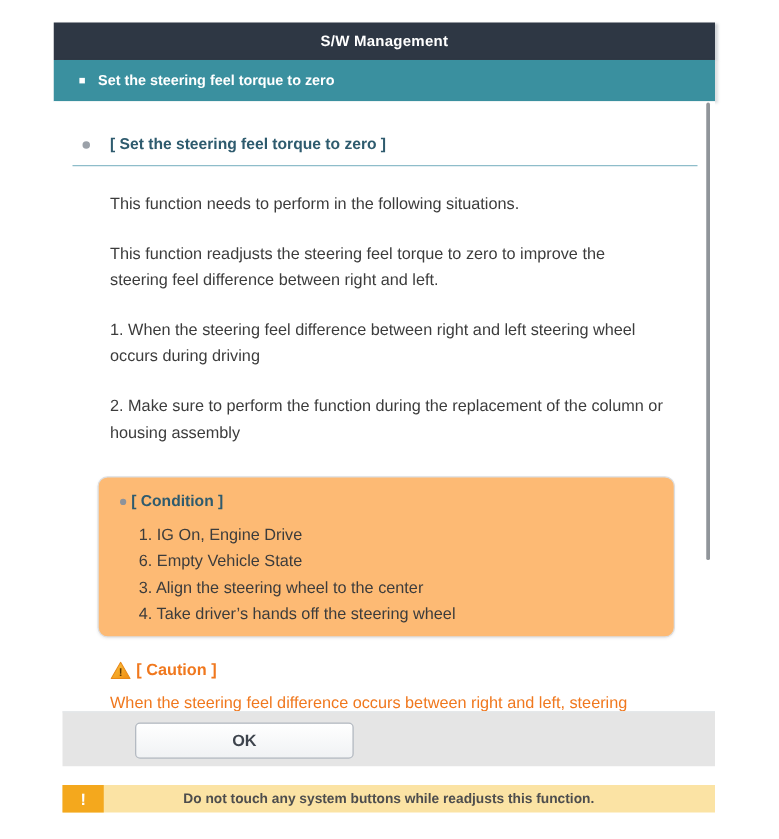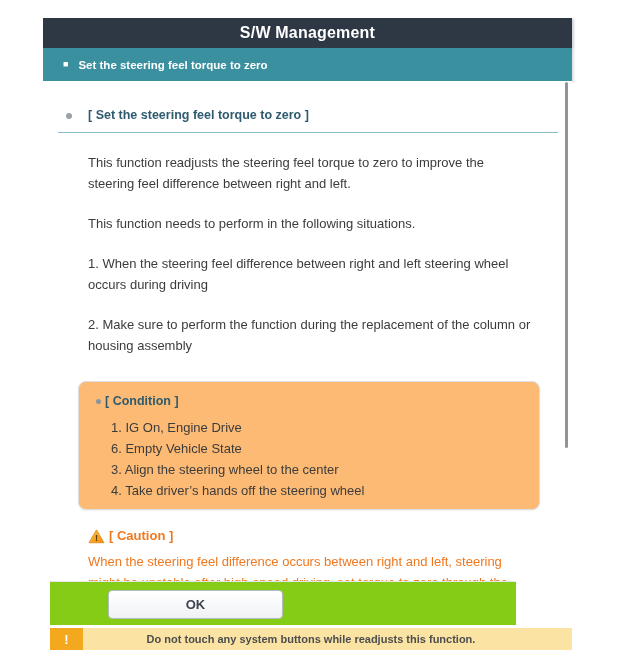--- a/index.html
+++ b/index.html
@@ -4,21 +4,21 @@
 <style>
   html, body { margin:0; padding:0; background:#ffffff; }
   * { box-sizing: border-box; }
   body { font-family: "Liberation Sans", sans-serif; }
   .screen { position:relative; width:623px; height:671px; background:#ffffff; overflow:hidden; }
 
   
   .card-header {
     position:absolute; left:43px; top:18px; width:529px; height:30px;
     background:#2e3744; color:#ffffff; display:flex; align-items:center; justify-content:center;
-    font-size:16px; font-weight:bold; letter-spacing:0.2px;
+    font-size:12px; font-weight:bold; letter-spacing:0.2px;
     box-shadow: 2px 1px 2px rgba(120,130,140,0.35);
   }
   .card-subheader {
     position:absolute; left:43px; top:48px; width:529px; height:33px;
     background:#3a909f; color:#ffffff; display:flex; align-items:center;
     padding-left:20px; font-size:11.5px; font-weight:bold;
     box-shadow: 2px 1px 2px rgba(120,130,140,0.25);
   }
   .card-subheader .sq { font-size:9px; margin-right:10px; line-height:1; position:relative; top:-0.5px; }
 
@@ -54,22 +54,22 @@
   .caution-text { margin:7px 0 0 0; color:#f0781e; font-size:13px; line-height:21px; white-space:pre; }
 
   
   .scrollbar-thumb {
     position:absolute; left:565px; top:82px; width:3px; height:366px;
     background:#90959a; border-radius:2px;
   }
 
   
   .button-bar {
-    position:absolute; left:50px; top:581px; width:466px; height:44px;
-    background:#84cc16; border-top:1px solid #e4e7ea;
+    position:absolute; left:50px; top:569px; width:522px; height:44px;
+    background:#e5e5e5; border-top:1px solid #e4e7ea;
   }
   .btn {
     position:absolute; top:8px; height:29px;
     background:linear-gradient(#ffffff, #f0f2f4);
     border:1px solid #b4bac2; border-radius:4px;
     color:#3e444d; font-size:13px; font-weight:bold;
     font-family:"Liberation Sans", sans-serif;
     display:flex; align-items:center; justify-content:center; cursor:pointer;
   }
   .btn-ok { left:58px; width:175px; }
@@ -103,23 +103,23 @@
     <span class="sq">■</span>
     <span>Set the steering feel torque to zero</span>
   </div>
 
   <div class="content">
     <div class="section-title">
       <span class="dot"></span>
       <span>[ Set the steering feel torque to zero ]</span>
     </div>
 
+    <p class="para">This function needs to perform in the following situations.</p>
     <p class="para">This function readjusts the steering feel torque to zero to improve the
 steering feel difference between right and left.</p>
-    <p class="para">This function needs to perform in the following situations.</p>
     <p class="para">1. When the steering feel difference between right and left steering wheel
 occurs during driving</p>
     <p class="para">2. Make sure to perform the function during the replacement of the column or
 housing assembly</p>
 
     <div class="condition-box">
       <div class="cond-title">
         <span class="dot"></span>
         <span>[ Condition ]</span>
       </div>

